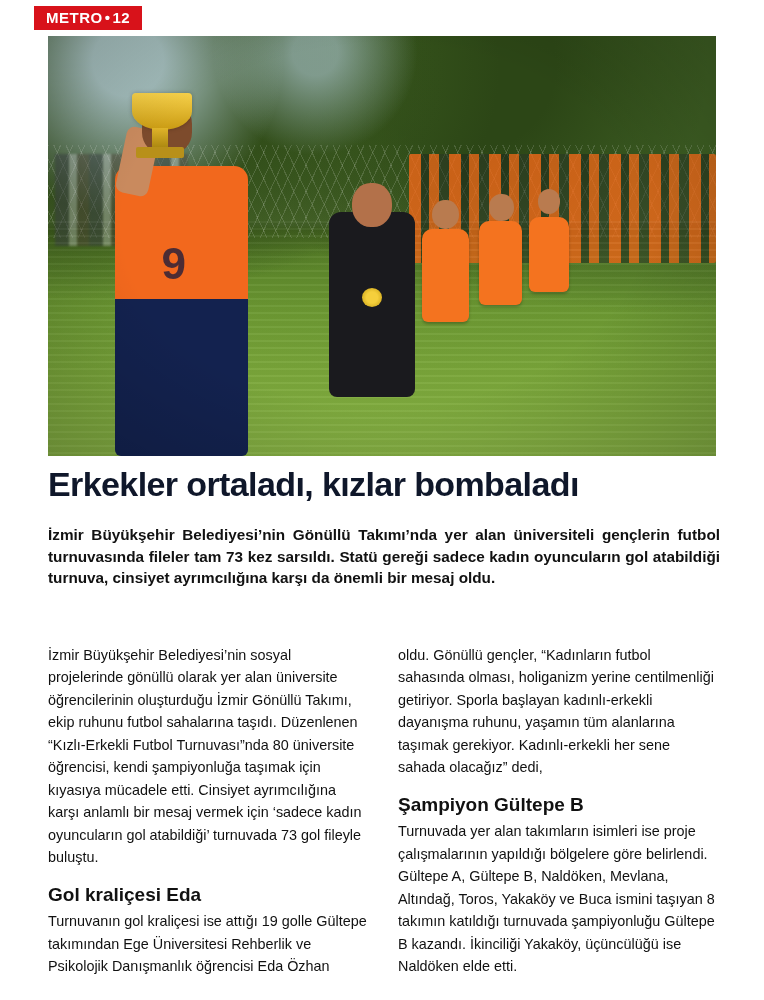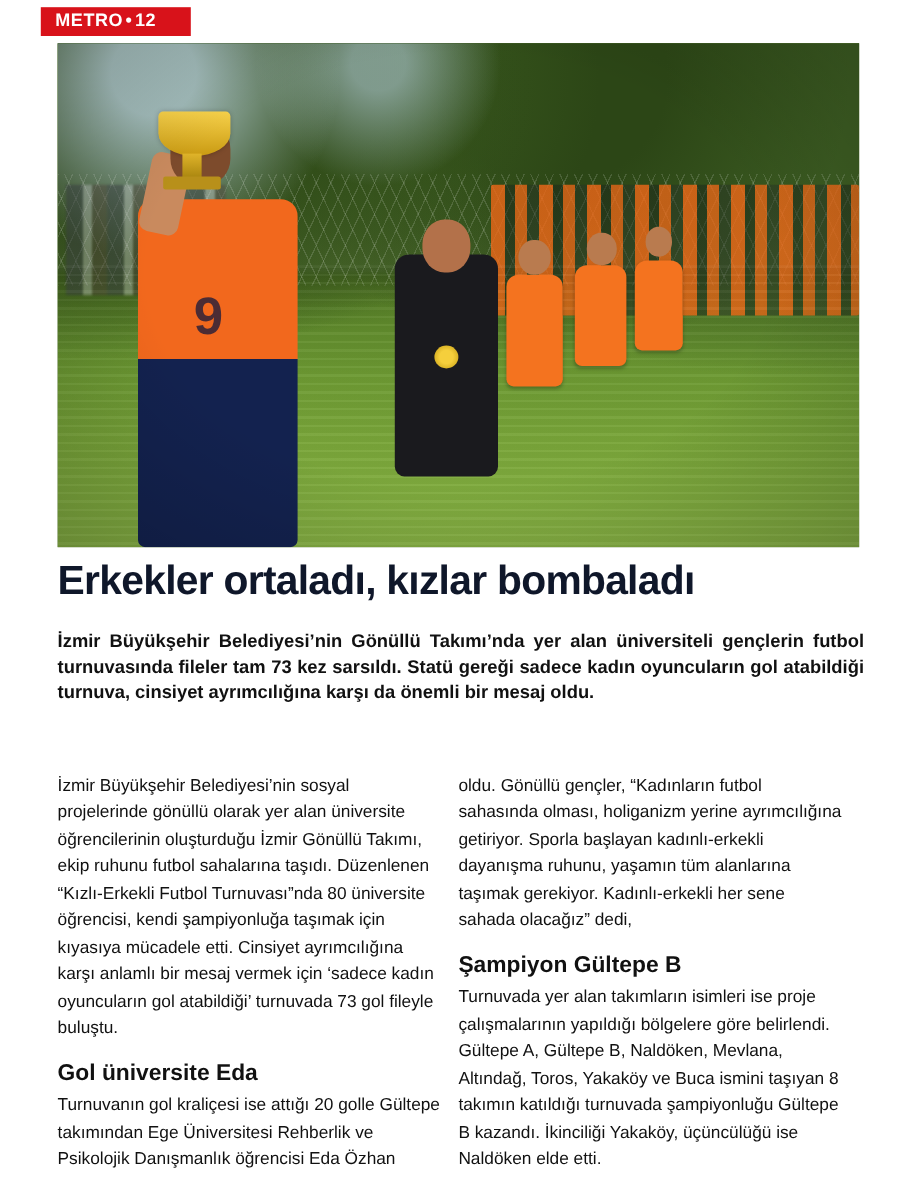--- a/index.html
+++ b/index.html
@@ -27,21 +27,21 @@
   .flag {
     position: absolute;
     left: 34px;
     top: 6px;
     background: #d8121a;
     color: #ffffff;
     font-family: "Liberation Sans", sans-serif;
     font-weight: bold;
     font-size: 15px;
     letter-spacing: 0.5px;
-    padding: 4px 29px 5px 12px;
+    padding: 4px 12px 5px 12px;
     line-height: 1;
     display: inline-block;
   }
   .flag .dot {
     color: #ffffff;
     padding: 0 2px;
   }
 
   
   .photo-wrap {
@@ -270,21 +270,21 @@
     color: #111111;
   }
 
   
   .columns {
     position: absolute;
     left: 48px;
     top: 644px;
     width: 672px;
     display: flex;
-    gap: 12px;
+    gap: 28px;
   }
   .col {
     width: 322px;
   }
   .col p {
     margin: 0 0 0 0;
     font-family: "Liberation Sans", sans-serif;
     font-size: 14.4px;
     line-height: 1.56;
     text-align: left;
@@ -339,24 +339,24 @@
   </div>
 
   <h1 class="headline">Erkekler ortaladı, kızlar bombaladı</h1>
 
   <div class="lede">İzmir Büyükşehir Belediyesi’nin Gönüllü Takımı’nda yer alan üniversiteli gençlerin futbol turnuvasında fileler tam 73 kez sarsıldı. Statü gereği sadece kadın oyuncuların gol atabildiği turnuva, cinsiyet ayrımcılığına karşı da önemli bir mesaj oldu.</div>
 
   <div class="columns">
 
     <div class="col">
       <p>İzmir Büyükşehir Belediyesi’nin sosyal projelerinde gönüllü olarak yer alan üniversite öğrencilerinin oluşturduğu İzmir Gönüllü Takımı, ekip ruhunu futbol sahalarına taşıdı. Düzenlenen “Kızlı-Erkekli Futbol Turnuvası”nda 80 üniversite öğrencisi, kendi şampiyonluğa taşımak için kıyasıya mücadele etti. Cinsiyet ayrımcılığına karşı anlamlı bir mesaj vermek için ‘sadece kadın oyuncuların gol atabildiği’ turnuvada 73 gol fileyle buluştu.</p>
-      <div class="subhead">Gol üniversite Eda</div>
-      <p>Turnuvanın gol kraliçesi ise attığı 20 golle Gültepe takımından Ege Üniversitesi Rehberlik ve Psikolojik Danışmanlık öğrencisi Eda Özhan</p>
+      <div class="subhead">Gol kraliçesi Eda</div>
+      <p>Turnuvanın gol kraliçesi ise attığı 19 golle Gültepe takımından Ege Üniversitesi Rehberlik ve Psikolojik Danışmanlık öğrencisi Eda Özhan</p>
     </div>
 
     <div class="col">
-      <p>oldu. Gönüllü gençler, “Kadınların futbol sahasında olması, holiganizm yerine ayrımcılığına getiriyor. Sporla başlayan kadınlı-erkekli dayanışma ruhunu, yaşamın tüm alanlarına taşımak gerekiyor. Kadınlı-erkekli her sene sahada olacağız” dedi,</p>
+      <p>oldu. Gönüllü gençler, “Kadınların futbol sahasında olması, holiganizm yerine centilmenliği getiriyor. Sporla başlayan kadınlı-erkekli dayanışma ruhunu, yaşamın tüm alanlarına taşımak gerekiyor. Kadınlı-erkekli her sene sahada olacağız” dedi,</p>
       <div class="subhead">Şampiyon Gültepe B</div>
       <p>Turnuvada yer alan takımların isimleri ise proje çalışmalarının yapıldığı bölgelere göre belirlendi. Gültepe A, Gültepe B, Naldöken, Mevlana, Altındağ, Toros, Yakaköy ve Buca ismini taşıyan 8 takımın katıldığı turnuvada şampiyonluğu Gültepe B kazandı. İkinciliği Yakaköy, üçüncülüğü ise Naldöken elde etti.</p>
     </div>
 
   </div>
 </div>
 
 </body></html>

